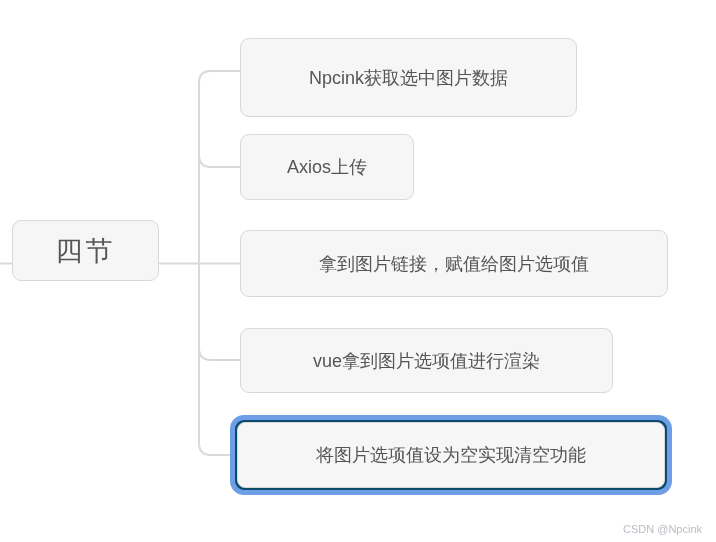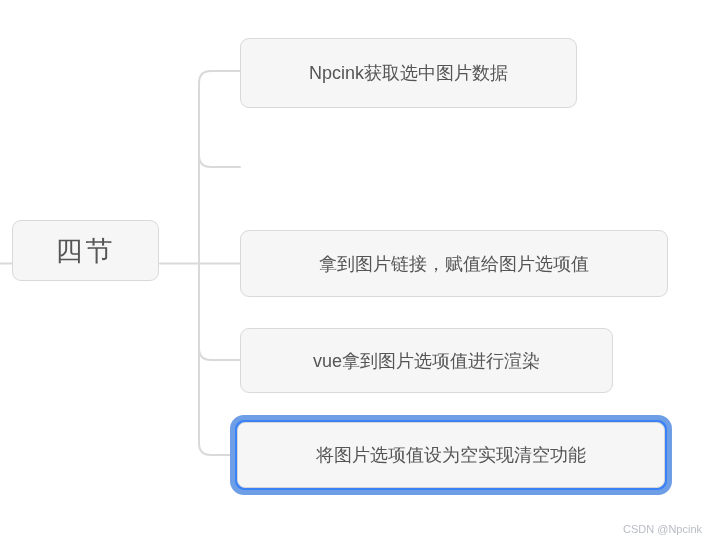--- a/index.html
+++ b/index.html
@@ -36,31 +36,31 @@
   }
   .node-root {
     left: 12px; top: 220px; width: 147px; height: 61px;
     font-size: 27px;
     letter-spacing: 3px;
   }
   .node-child {
     font-size: 18px;
     white-space: nowrap;
   }
-  .node-c1 { left: 240px; top: 38px;  width: 337px; height: 70px; }
+  .node-c1 { left: 240px; top: 38px;  width: 337px; height: 79px; }
   .node-c2 { left: 240px; top: 134px; width: 174px; height: 66px; }
   .node-c3 { left: 240px; top: 230px; width: 428px; height: 67px; align-items: center; }
   .node-c4 { left: 240px; top: 328px; width: 373px; height: 65px; text-align: center; }
   .selection-ring {
     position: absolute;
     left: 230px; top: 415px; width: 442px; height: 80px;
     box-sizing: border-box;
     border: 5px solid #6d9ee6;
     border-radius: 14px;
-    background: #3b82f6;
+    background: #0c4a6e;
     padding: 2px;
     z-index: 1;
     cursor: pointer;
   }
   .selection-ring .node-inner {
     position: relative;
     width: 100%;
     height: 100%;
     box-sizing: border-box;
     background: #f6f6f6;
@@ -103,20 +103,23 @@
   </svg>
 
   <div class="node node-root">
     <span>四节</span>
   </div>
 
   <div class="node node-child node-c1">
     <span>Npcink获取选中图片数据</span>
   </div>
 
+  <div class="node node-child node-c2">
+    <span>Axios上传</span>
+  </div>
 
   <div class="node node-child node-c3">
     <span>拿到图片链接，赋值给图片选项值</span>
   </div>
 
   <div class="node node-child node-c4">
     <span>vue拿到图片选项值进行渲染</span>
   </div>
 
   <div class="selection-ring">

